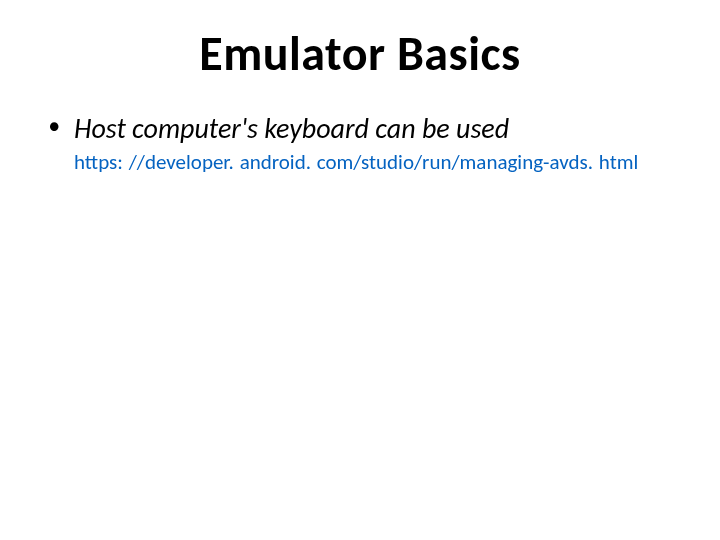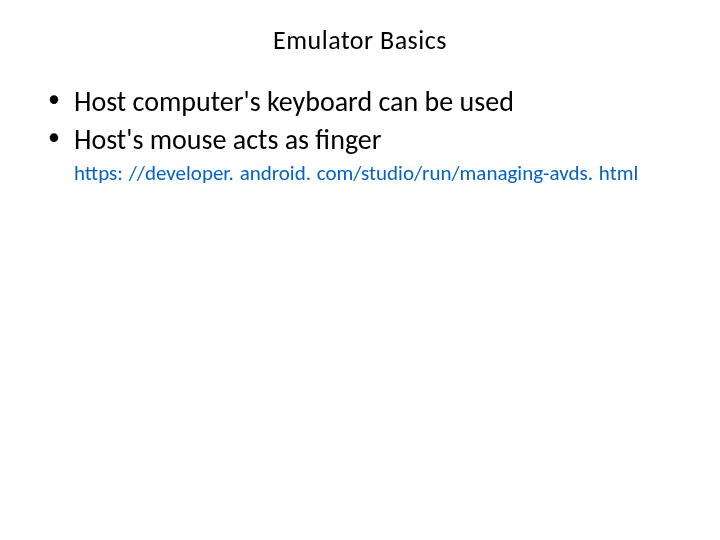--- a/index.html
+++ b/index.html
@@ -10,29 +10,30 @@
     body {
       width: 720px;
       height: 540px;
       background: #ffffff;
       font-family: Calibri, Arial, sans-serif;
       color: #000000;
       padding: 24px 36px;
       overflow: hidden;
     }
     .title {
-      font-size: 26px;
-      font-weight: 400;
+      font-size: 48px;
+      font-weight: 700;
       text-align: center;
       margin-bottom: 28px;
       letter-spacing: 0.5px;
     }
     .bullet-list {
       list-style: none;
       padding-left: 12px;
+      font-style: italic;
     }
     .bullet-item {
       font-size: 28px;
       line-height: 1.28;
       position: relative;
       padding-left: 26px;
       margin-bottom: 2px;
     }
     .bullet-item::before {
       content: "•";
@@ -50,16 +51,15 @@
       word-spacing: 1px;
     }
   </style>
 </head>
 <body>
 
 <h1 class="title">Emulator Basics</h1>
 
 <ul class="bullet-list">
   <li class="bullet-item">Host computer's keyboard can be used</li>
-  <li class="bullet-item">Host's mouse acts as finger</li>
 </ul>
 
 <a class="link">https: //developer. android. com/studio/run/managing-avds. html</a>
 
 </body></html>

